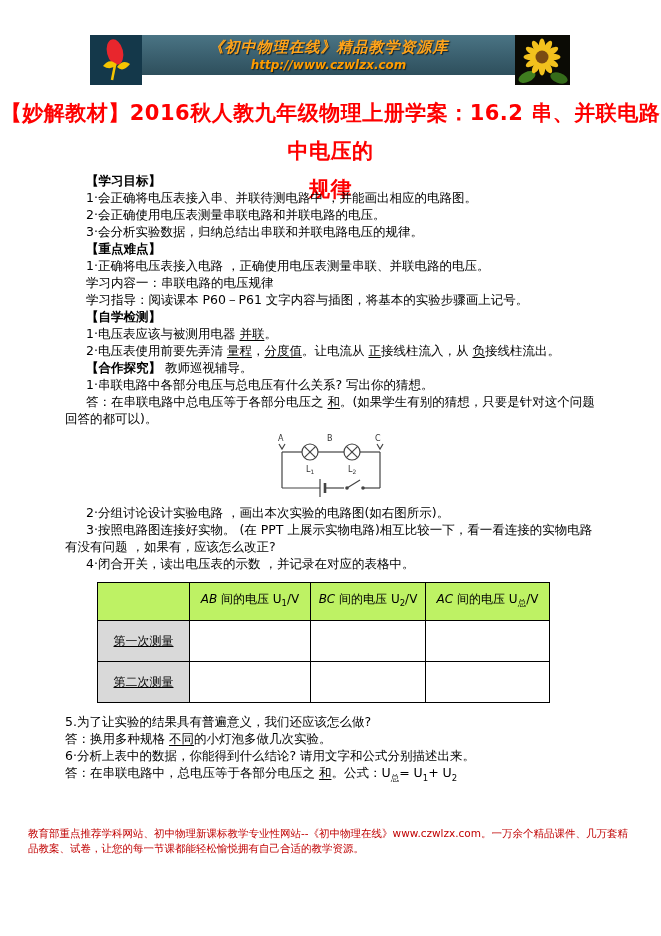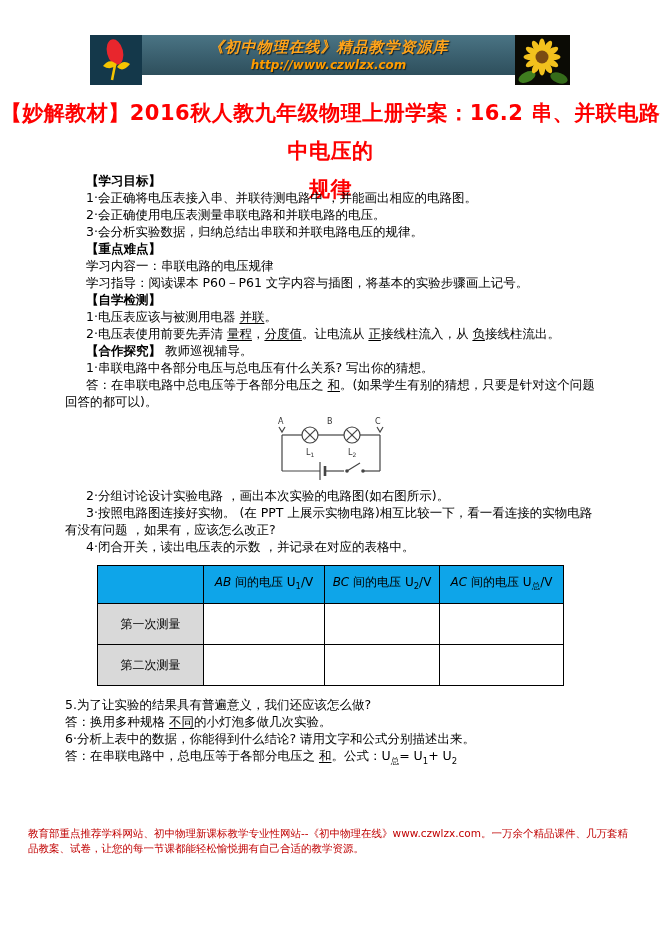--- a/index.html
+++ b/index.html
@@ -31,24 +31,24 @@
   .bold { font-weight:bold; }
   u { text-decoration:underline; text-underline-offset:2px; }
 
   
   .circuit-wrap { display:flex; justify-content:center; margin:5px 0 4px 0; }
 
   
   table.data-table { border-collapse:collapse; margin:10px 0 10px 32px; table-layout:fixed; }
   table.data-table th, table.data-table td { border:1px solid #000; font-size:12px; font-weight:normal;
                   text-align:center; vertical-align:middle; padding:0 4px; }
-  table.data-table th { height:38px; background:#0ea5e9; }
+  table.data-table th { height:38px; background:#bef264; }
   table.data-table td { height:41px; }
   td.rowlabel { background:#d9d9d9; }
-  .c0 { width:106px; } .c1 { width:121px; } .c2 { width:115px; } .c3 { width:124px; }
+  .c0 { width:92px;text-decoration:underline; } .c1 { width:121px; } .c2 { width:115px; } .c3 { width:124px; }
   sub { font-size:8.5px; }
   .sub { font-size:8.5px; vertical-align:sub; }
 
   
   .footer { position:absolute; left:28px; top:826px; width:606px;
             color:#c00000; font-size:10.5px; line-height:15px; }
 </style>
 </head>
 <body>
 
@@ -98,20 +98,21 @@
   </div>
 
   <div class="body-content">
 
     <p class="bold">【学习目标】</p>
     <p>1·会正确将电压表接入串、并联待测电路中 ，并能画出相应的电路图。</p>
     <p>2·会正确使用电压表测量串联电路和并联电路的电压。</p>
     <p>3·会分析实验数据，归纳总结出串联和并联电路电压的规律。</p>
 
     <p class="bold">【重点难点】</p>
+    <p>1·正确将电压表接入电路 ，正确使用电压表测量串联、并联电路的电压。</p>
 
     <p>学习内容一：串联电路的电压规律</p>
     <p>学习指导：阅读课本 P60－P61 文字内容与插图，将基本的实验步骤画上记号。</p>
 
     <p class="bold">【自学检测】</p>
     <p><span>1·电压表应该与被测用电器 </span><u>并联</u><span>。</span></p>
     <p><span>2·电压表使用前要先弄清 </span><u>量程</u><span>，</span><u>分度值</u><span>。让电流从 </span><u>正</u><span>接线柱流入，从 </span><u>负</u><span>接线柱流出。</span></p>
 
     <p><span class="bold">【合作探究】</span><span> 教师巡视辅导。</span></p>
     <p>1·串联电路中各部分电压与总电压有什么关系? 写出你的猜想。</p>

